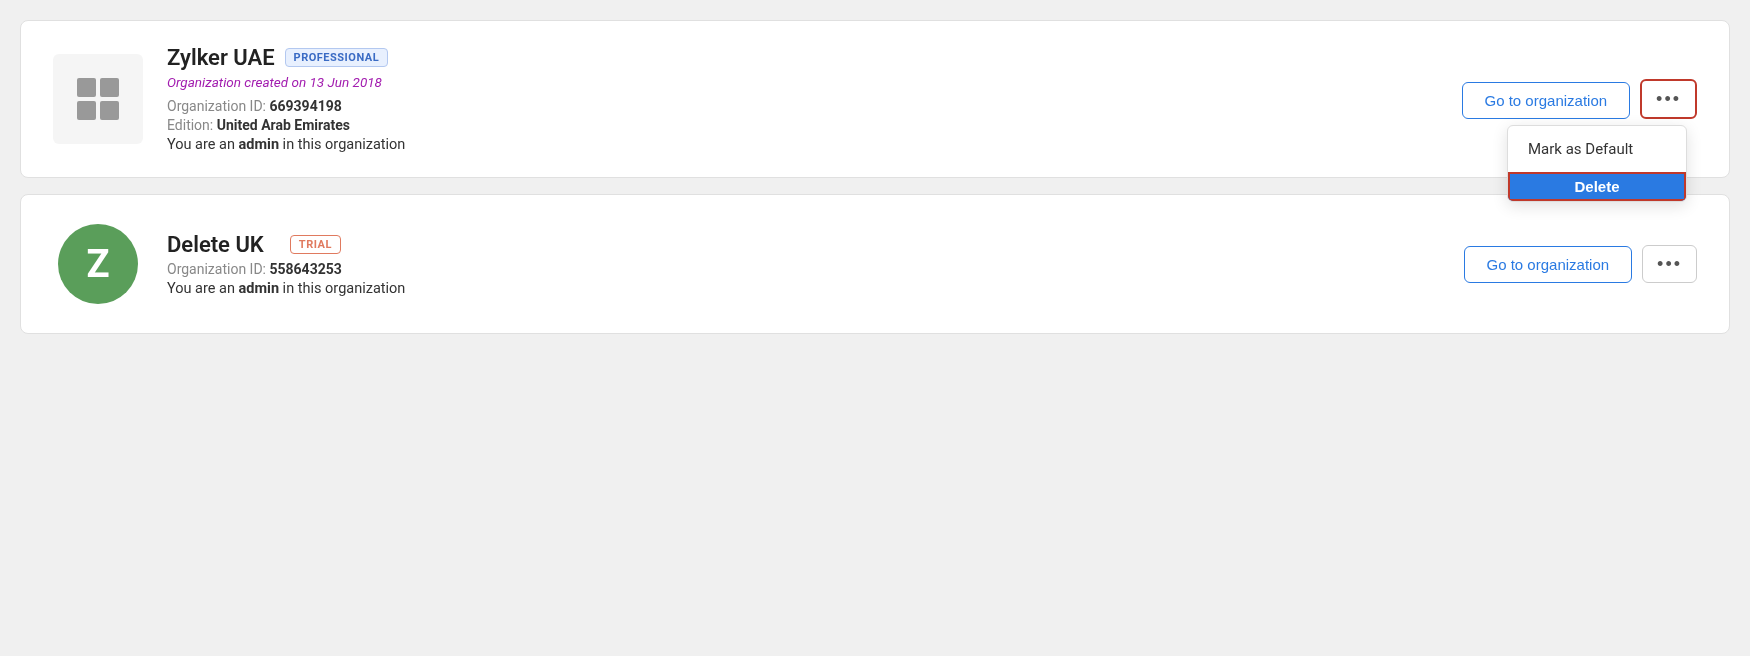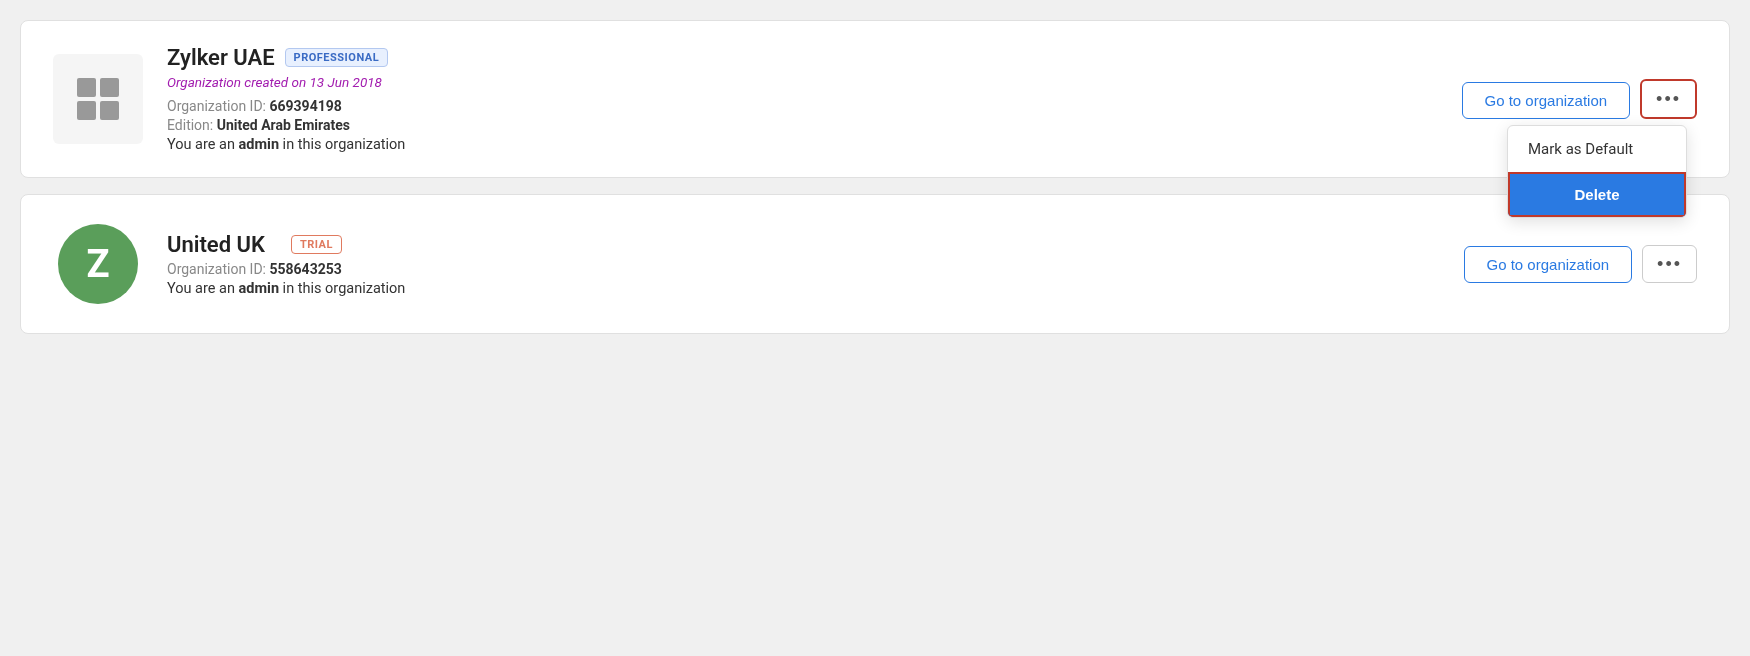--- a/index.html
+++ b/index.html
@@ -181,21 +181,21 @@
       color: #333;
       cursor: pointer;
     }
 
     .btn-delete {
       display: block;
       width: 100%;
       background: #2a7ae2;
       color: #fff;
       border: 2px solid #c0392b;
-      padding: 12px 20px;
+      padding: 4px 20px;
       font-size: 15px;
       font-weight: 600;
       cursor: pointer;
       text-align: center;
     }
   </style>
 </head>
 <body>
 
 <div class="org-card">
@@ -240,21 +240,21 @@
 
 <div class="org-card">
   <div class="org-icon-box" style="background:transparent;">
     <div class="org-avatar-circle">
       <span>Z</span>
     </div>
   </div>
 
   <div class="org-info">
     <div class="org-title-row">
-      <span class="org-name">United UK</span>
+      <span class="org-name">Delete UK</span>
       <span class="badge badge-trial">TRIAL</span>
     </div>
     <div class="org-detail">
       <span>Organization ID:</span>
       <strong>558643253</strong>
     </div>
     <div class="org-role">
       <span>You are an </span><strong>admin</strong><span> in this organization</span>
     </div>
   </div>

